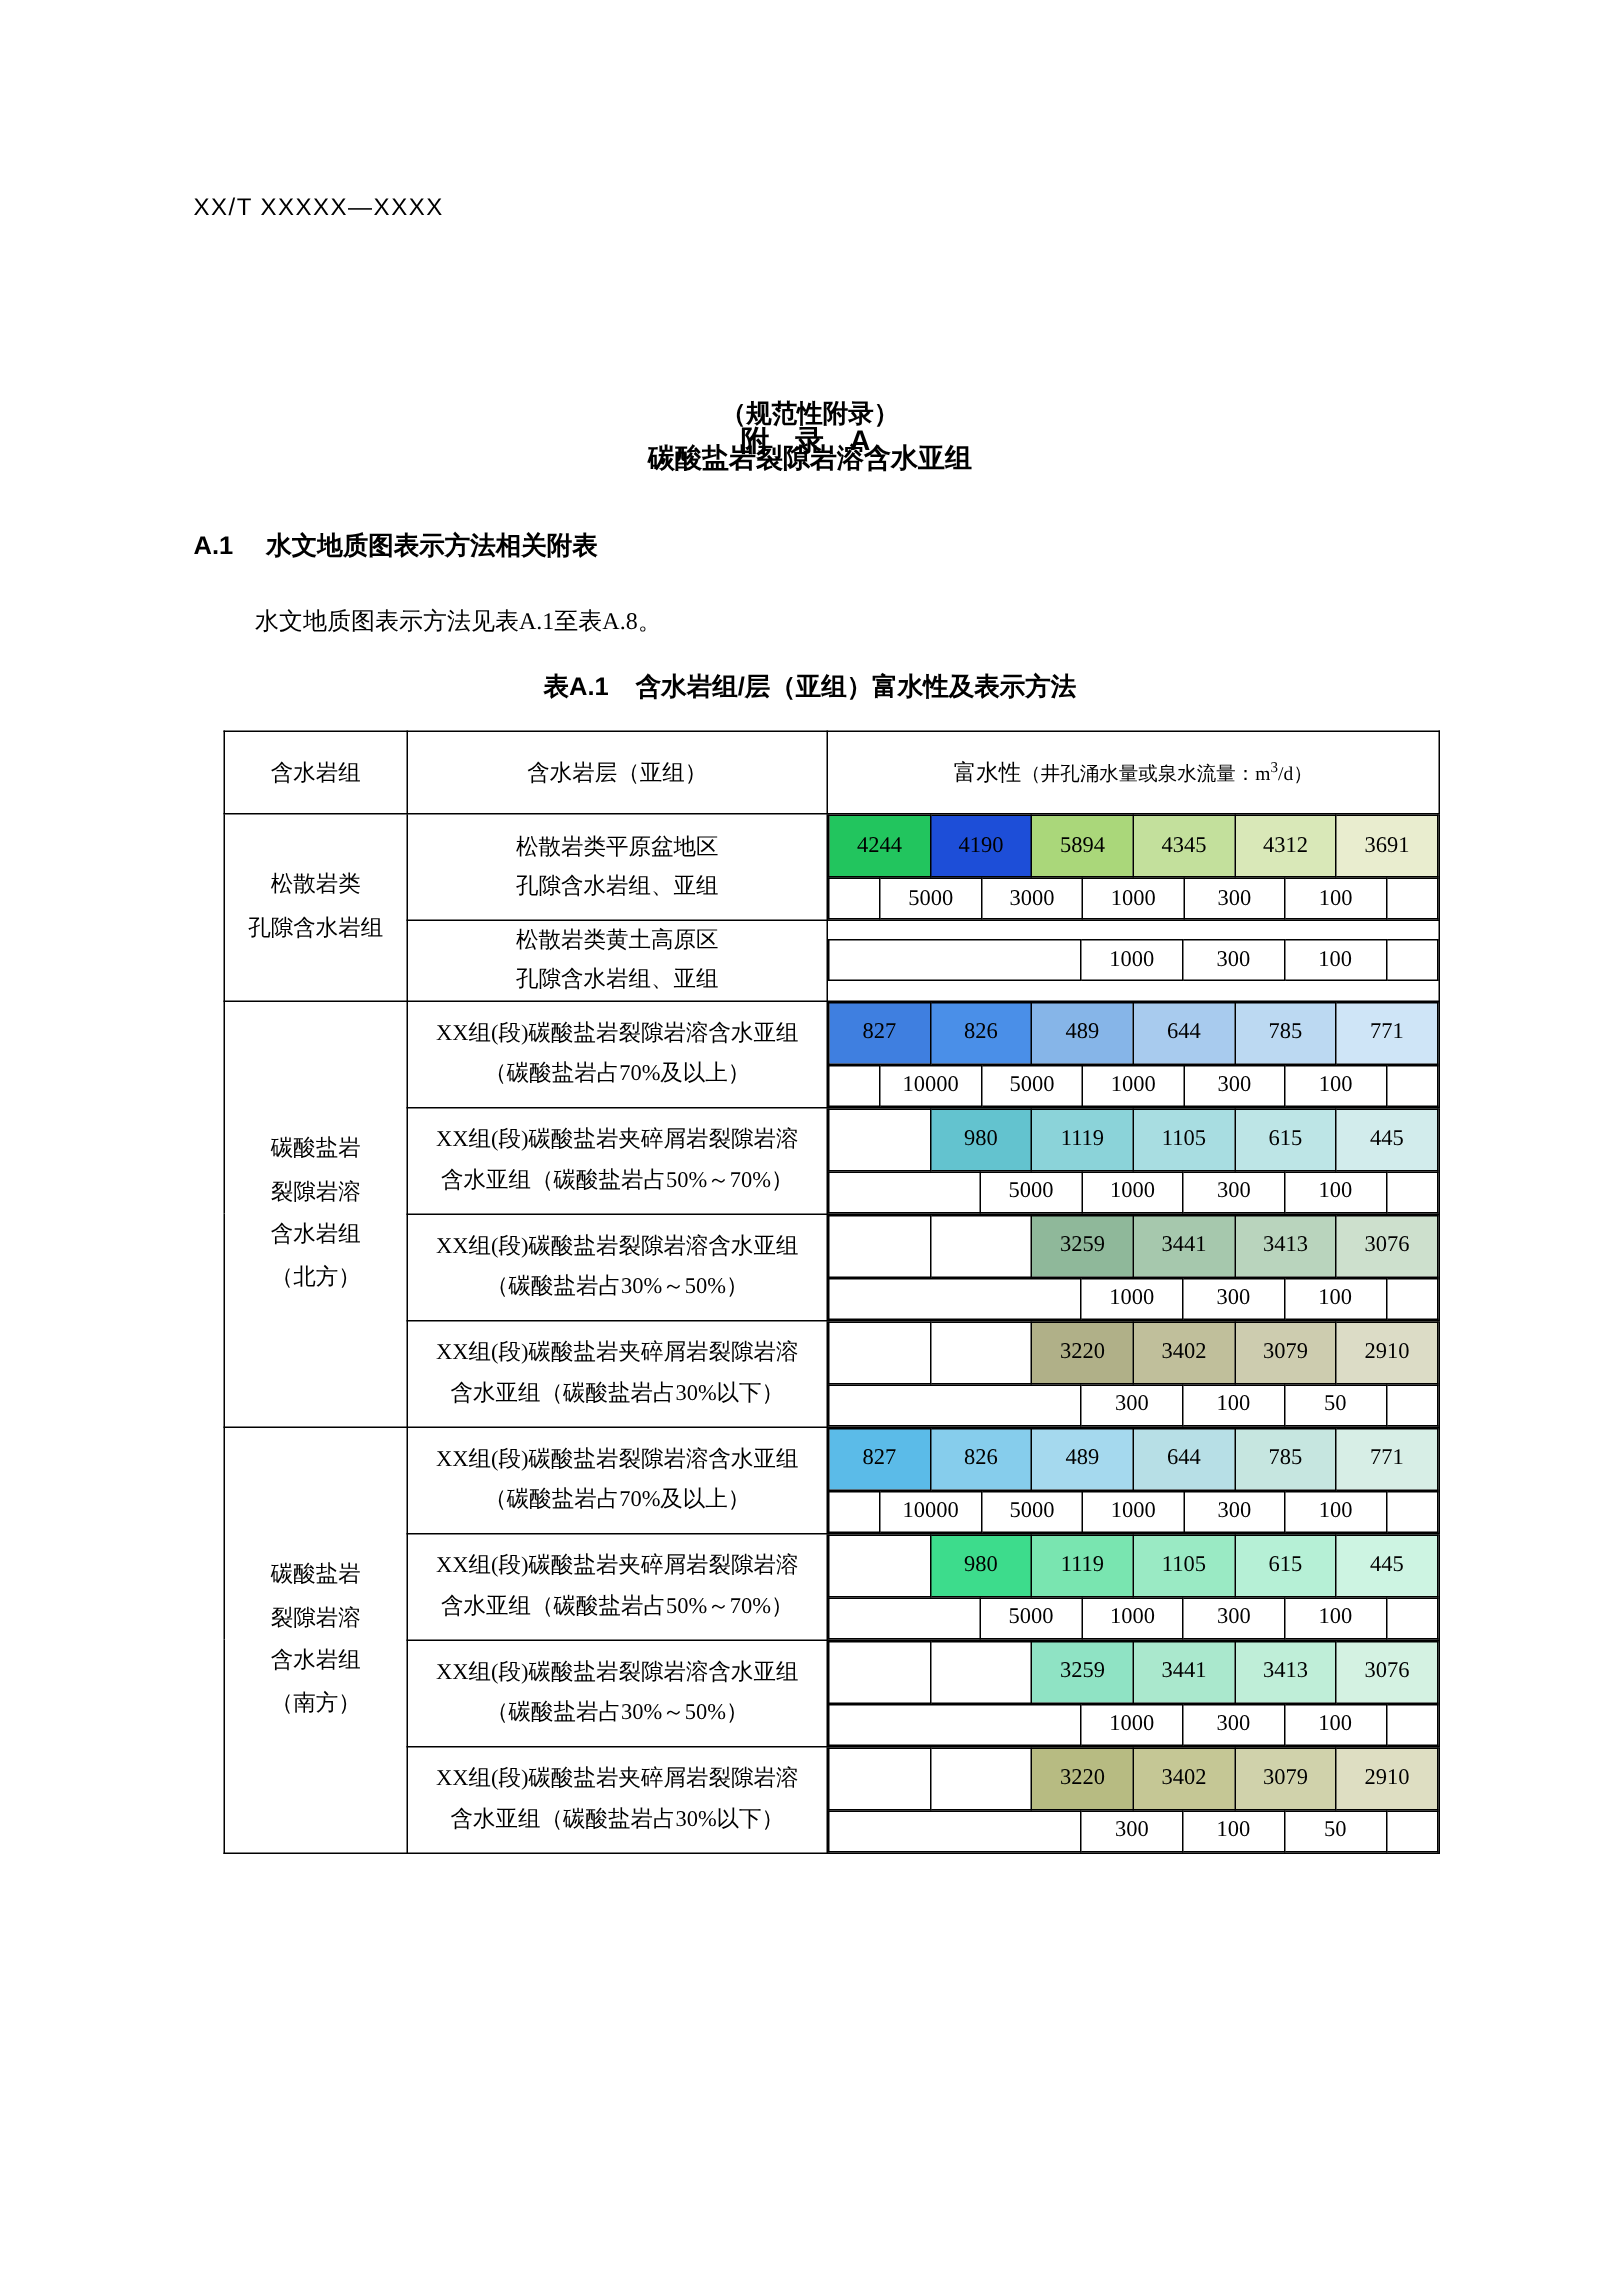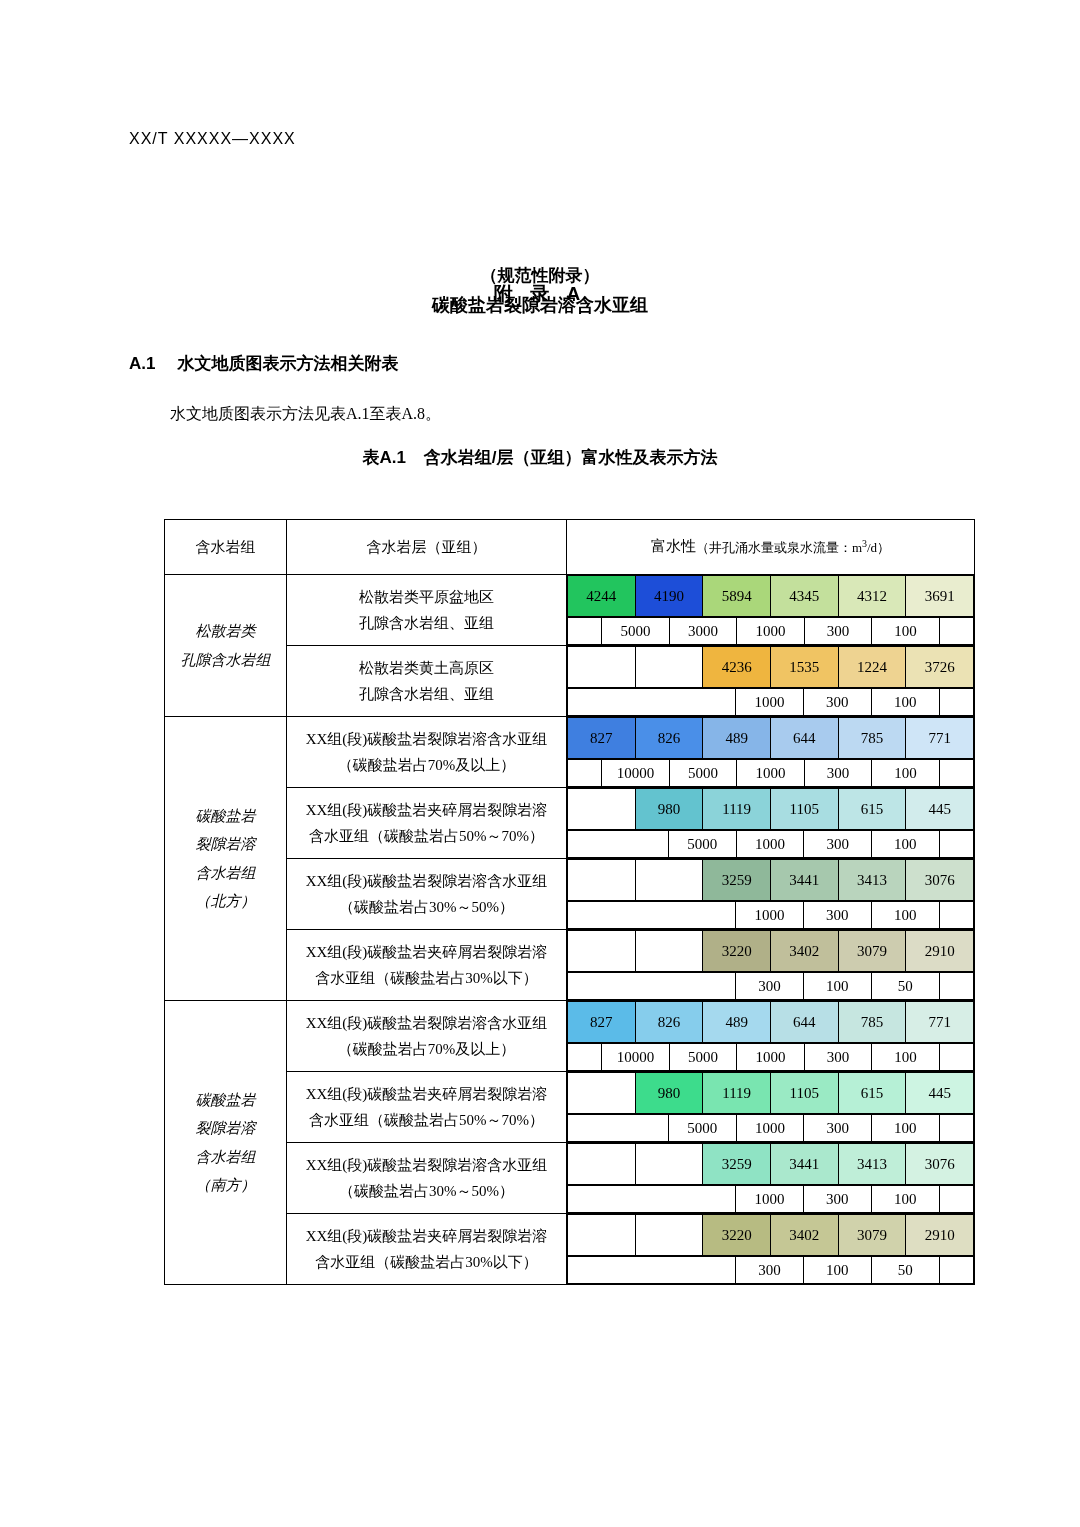--- a/index.html
+++ b/index.html
@@ -80,43 +80,41 @@
     top: 446px;
     text-align: center;
     font-family: "Liberation Sans", sans-serif;
     font-weight: bold;
     font-size: 17px;
   }
   .table-caption .cap-num { margin-right: 18px; }
 
   table.main {
     position: absolute;
-    left: 164px;
+    left: 149px;
     top: 487px;
     border-collapse: collapse;
     width: 810px;
     table-layout: fixed;
-    margin-top: 32px;
   }
   table.main td {
     border: 1px solid #000;
     font-size: 15px;
     text-align: center;
     vertical-align: middle;
     padding: 0;
   }
   .hdr {
     font-size: 16px;
     height: 54px;
   }
   .hdr small { font-size: 13px; }
   .grp {
     font-size: 15px;
     line-height: 1.9;
-    font-style: italic;
   }
   .layer {
     font-size: 15px;
     line-height: 1.75;
     padding: 6px 6px;
   }
   
   .scaleblock {
     width: 100%;
     border-collapse: collapse;
@@ -220,32 +218,20 @@
               </tbody>
             </table>
           </td>
         </tr>
         <tr>
           <td class="layer">
             <div>松散岩类黄土高原区</div>
             <div>孔隙含水岩组、亚组</div>
           </td>
           <td class="richcell">
-            <table class="scaleblock">
-              <tbody>
-                <tr>
-                  <td class="empty" style="width:16.6667%"></td>
-                  <td class="empty" style="width:16.6667%"></td>
-                  <td style="width:16.6667%;background:#efb53f">4236</td>
-                  <td style="width:16.6667%;background:#f0c463">1535</td>
-                  <td style="width:16.6667%;background:#eed391">1224</td>
-                  <td style="width:16.6667%;background:#ebe2b4">3726</td>
-                </tr>
-              </tbody>
-            </table>
             <table class="ticks">
               <tbody>
                 <tr>
                   <td style="width:41.6667%"></td>
                   <td style="width:16.6667%">1000</td>
                   <td style="width:16.6667%">300</td>
                   <td style="width:16.6667%">100</td>
                   <td style="width:8.3333%"></td>
                 </tr>
               </tbody>

